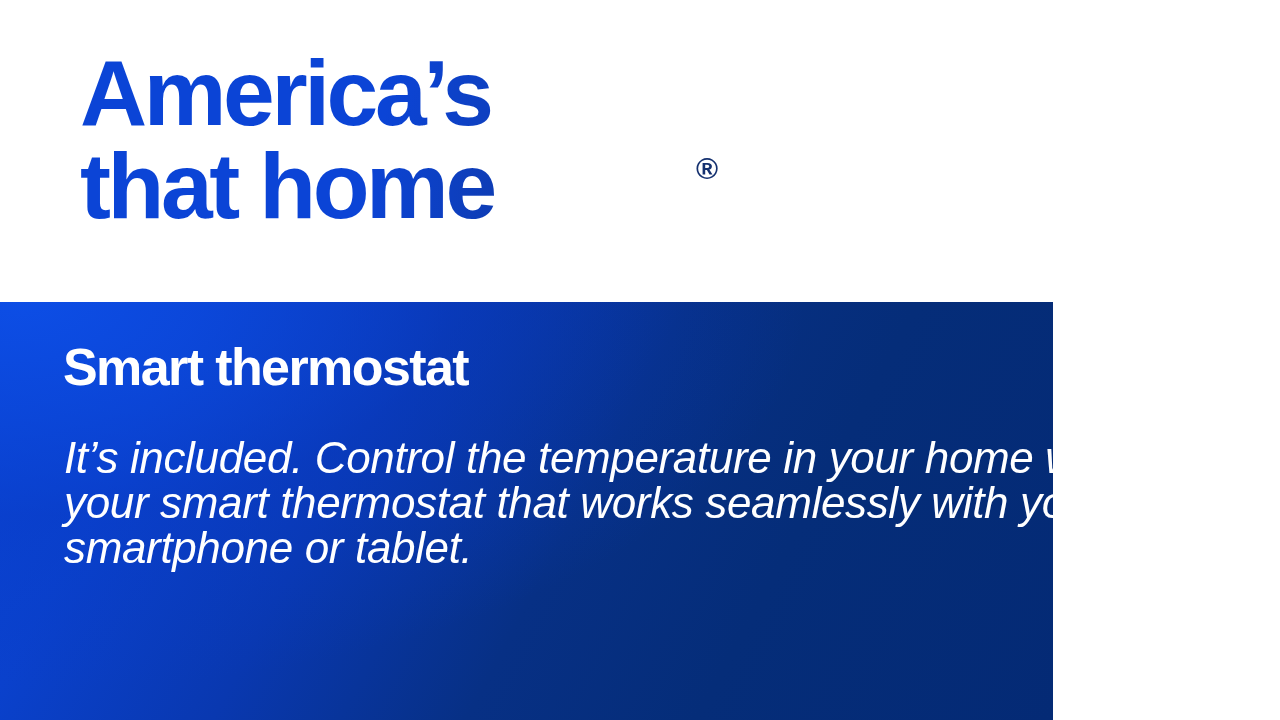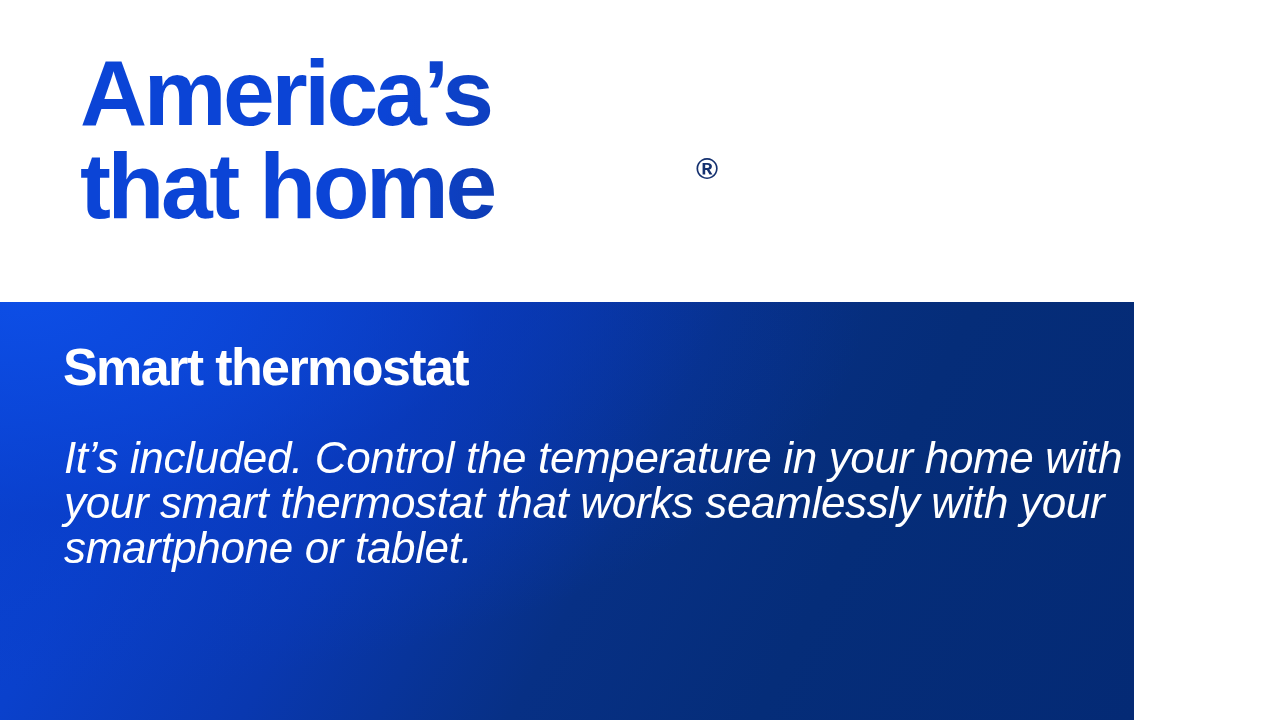--- a/index.html
+++ b/index.html
@@ -79,26 +79,27 @@
     line-height: 30px;
     font-weight: 600;
     font-family: "Liberation Sans", sans-serif;
   }
 
   
   .content-panel {
     position: absolute;
     left: 0;
     top: 302px;
-    width: 1134px;
+    width: 1032px;
     height: 418px;
     background:
       radial-gradient(120% 150% at 2% 0%, rgba(13,78,230,0.95) 0%, rgba(9,60,200,0.45) 34%, rgba(4,42,117,0) 62%),
       linear-gradient(118deg, #0a46d8 0%, #0a41cc 16%, #0938b0 34%, #073085 54%, #052d79 72%, #042a75 100%);
     overflow: hidden;
+    padding-left: 21px;
   }
 
   .heading {
     position: absolute;
     left: 63px;
     top: 36px;
     color: #ffffff;
     font-family: "Liberation Sans", sans-serif;
     font-weight: 700;
     font-size: 52px;

